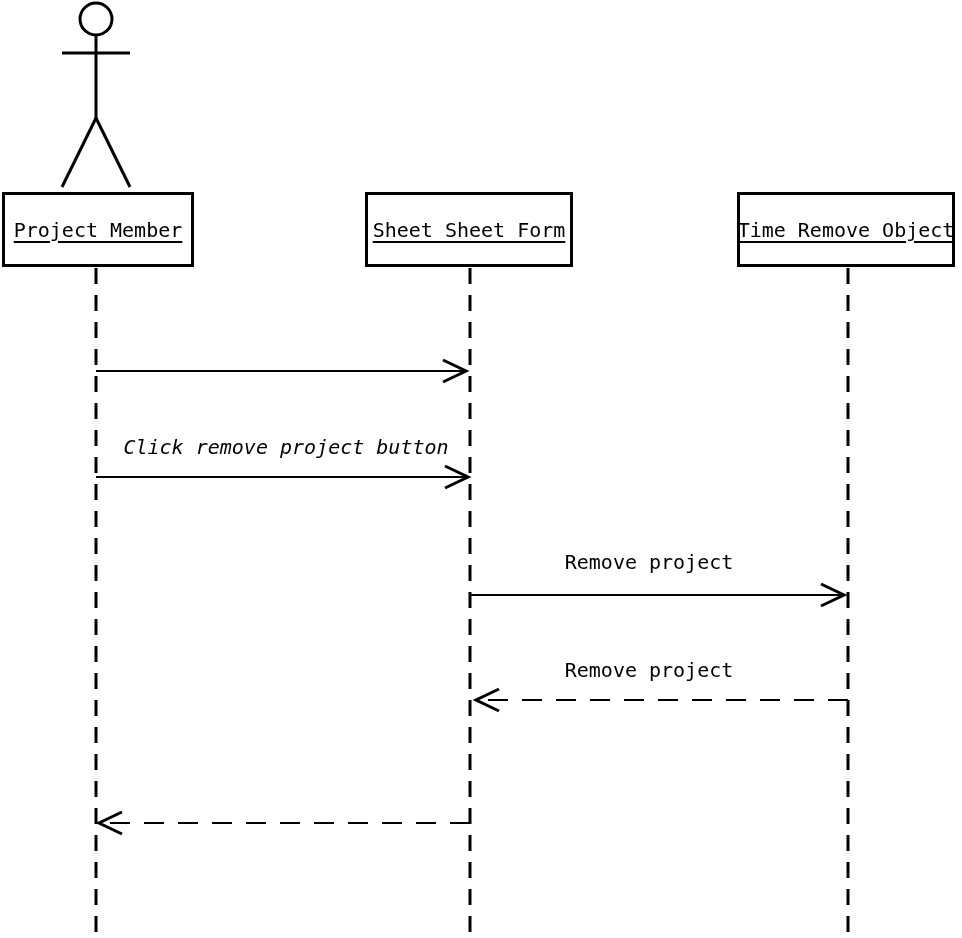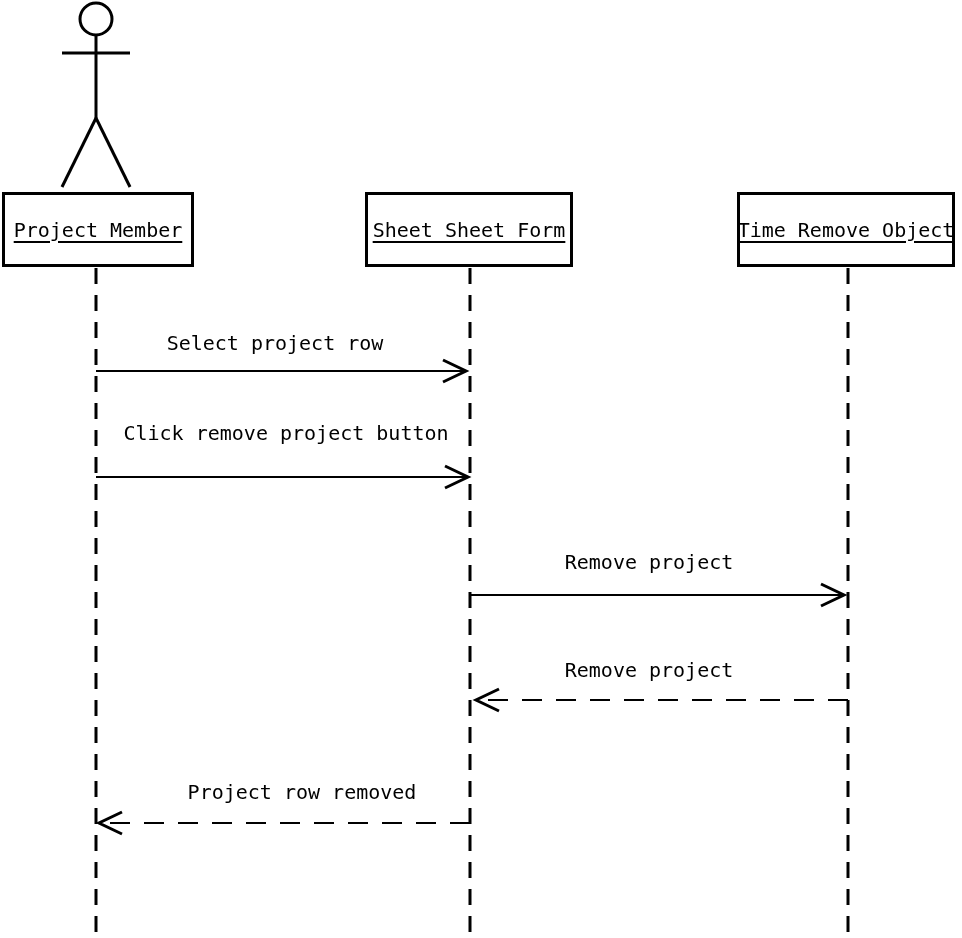--- a/index.html
+++ b/index.html
@@ -100,23 +100,21 @@
   </div>
 
   <div class="obj-box" style="left:365px; width:208px;">
     <span class="obj-label">Sheet Sheet Form</span>
   </div>
 
   <div class="obj-box" style="left:737px; width:218px;">
     <span class="obj-label">Time Remove Object</span>
   </div>
 
-  <div class="msg-label" style="left:275px; top:332px;">Select project row</div>
 
-  <div class="msg-label" style="left:286px; top:422px;">Click remove project button</div>
+  <div class="msg-label" style="left:286px; top:436px;font-style:italic;">Click remove project button</div>
 
   <div class="msg-label" style="left:649px; top:551px;">Remove project</div>
 
   <div class="msg-label" style="left:649px; top:659px;">Remove project</div>
 
-  <div class="msg-label" style="left:302px; top:781px;">Project row removed</div>
 
 </div>
 
 </body></html>

